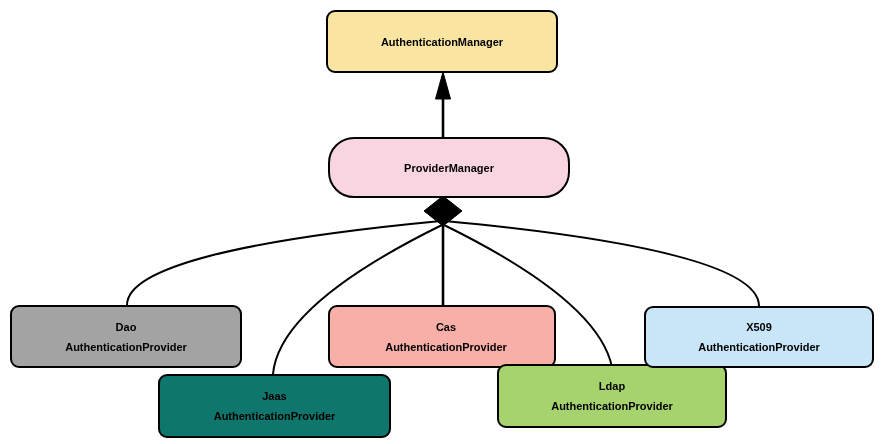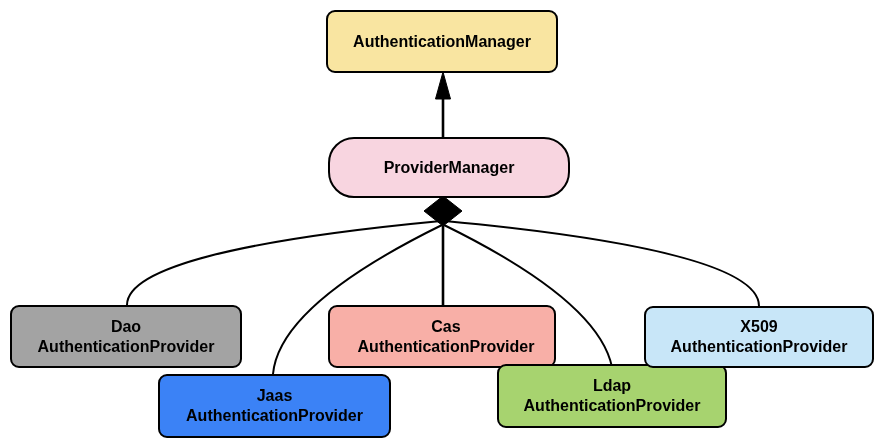--- a/index.html
+++ b/index.html
@@ -31,21 +31,21 @@
     position: absolute;
     box-sizing: border-box;
     border: 2px solid #000000;
     border-radius: 9px;
     display: flex;
     flex-direction: column;
     align-items: center;
     justify-content: center;
     text-align: center;
     font-weight: bold;
-    font-size: 16px;
+    font-size: 11px;
     line-height: 20px;
     color: #000000;
   }
   .node .lbl { white-space: nowrap; }
 </style>
 </head>
 <body>
 
 <div class="canvas">
 
@@ -69,21 +69,21 @@
 
   <div class="node" style="left: 328px; top: 137px; width: 242px; height: 61px; background: rgb(248, 213, 224); border-radius: 26px;">
     <div class="lbl">ProviderManager</div>
   </div>
 
   <div class="node" style="left: 10px; top: 305px; width: 232px; height: 63px; background: #a3a3a3;">
     <div class="lbl">Dao</div>
     <div class="lbl">AuthenticationProvider</div>
   </div>
 
-  <div class="node" style="left: 158px; top: 374px; width: 233px; height: 64px; background: #3b82f6;">
+  <div class="node" style="left: 158px; top: 374px; width: 233px; height: 64px; background: #0f766e;">
     <div class="lbl">Jaas</div>
     <div class="lbl">AuthenticationProvider</div>
   </div>
 
   <div class="node" style="left: 328px; top: 305px; width: 228px; height: 63px; background: rgb(248, 175, 167); padding-left: 8px;">
     <div class="lbl">Cas</div>
     <div class="lbl">AuthenticationProvider</div>
   </div>
 
   <div class="node" style="left: 497px; top: 364px; width: 230px; height: 64px; background: rgb(167, 211, 111);">

